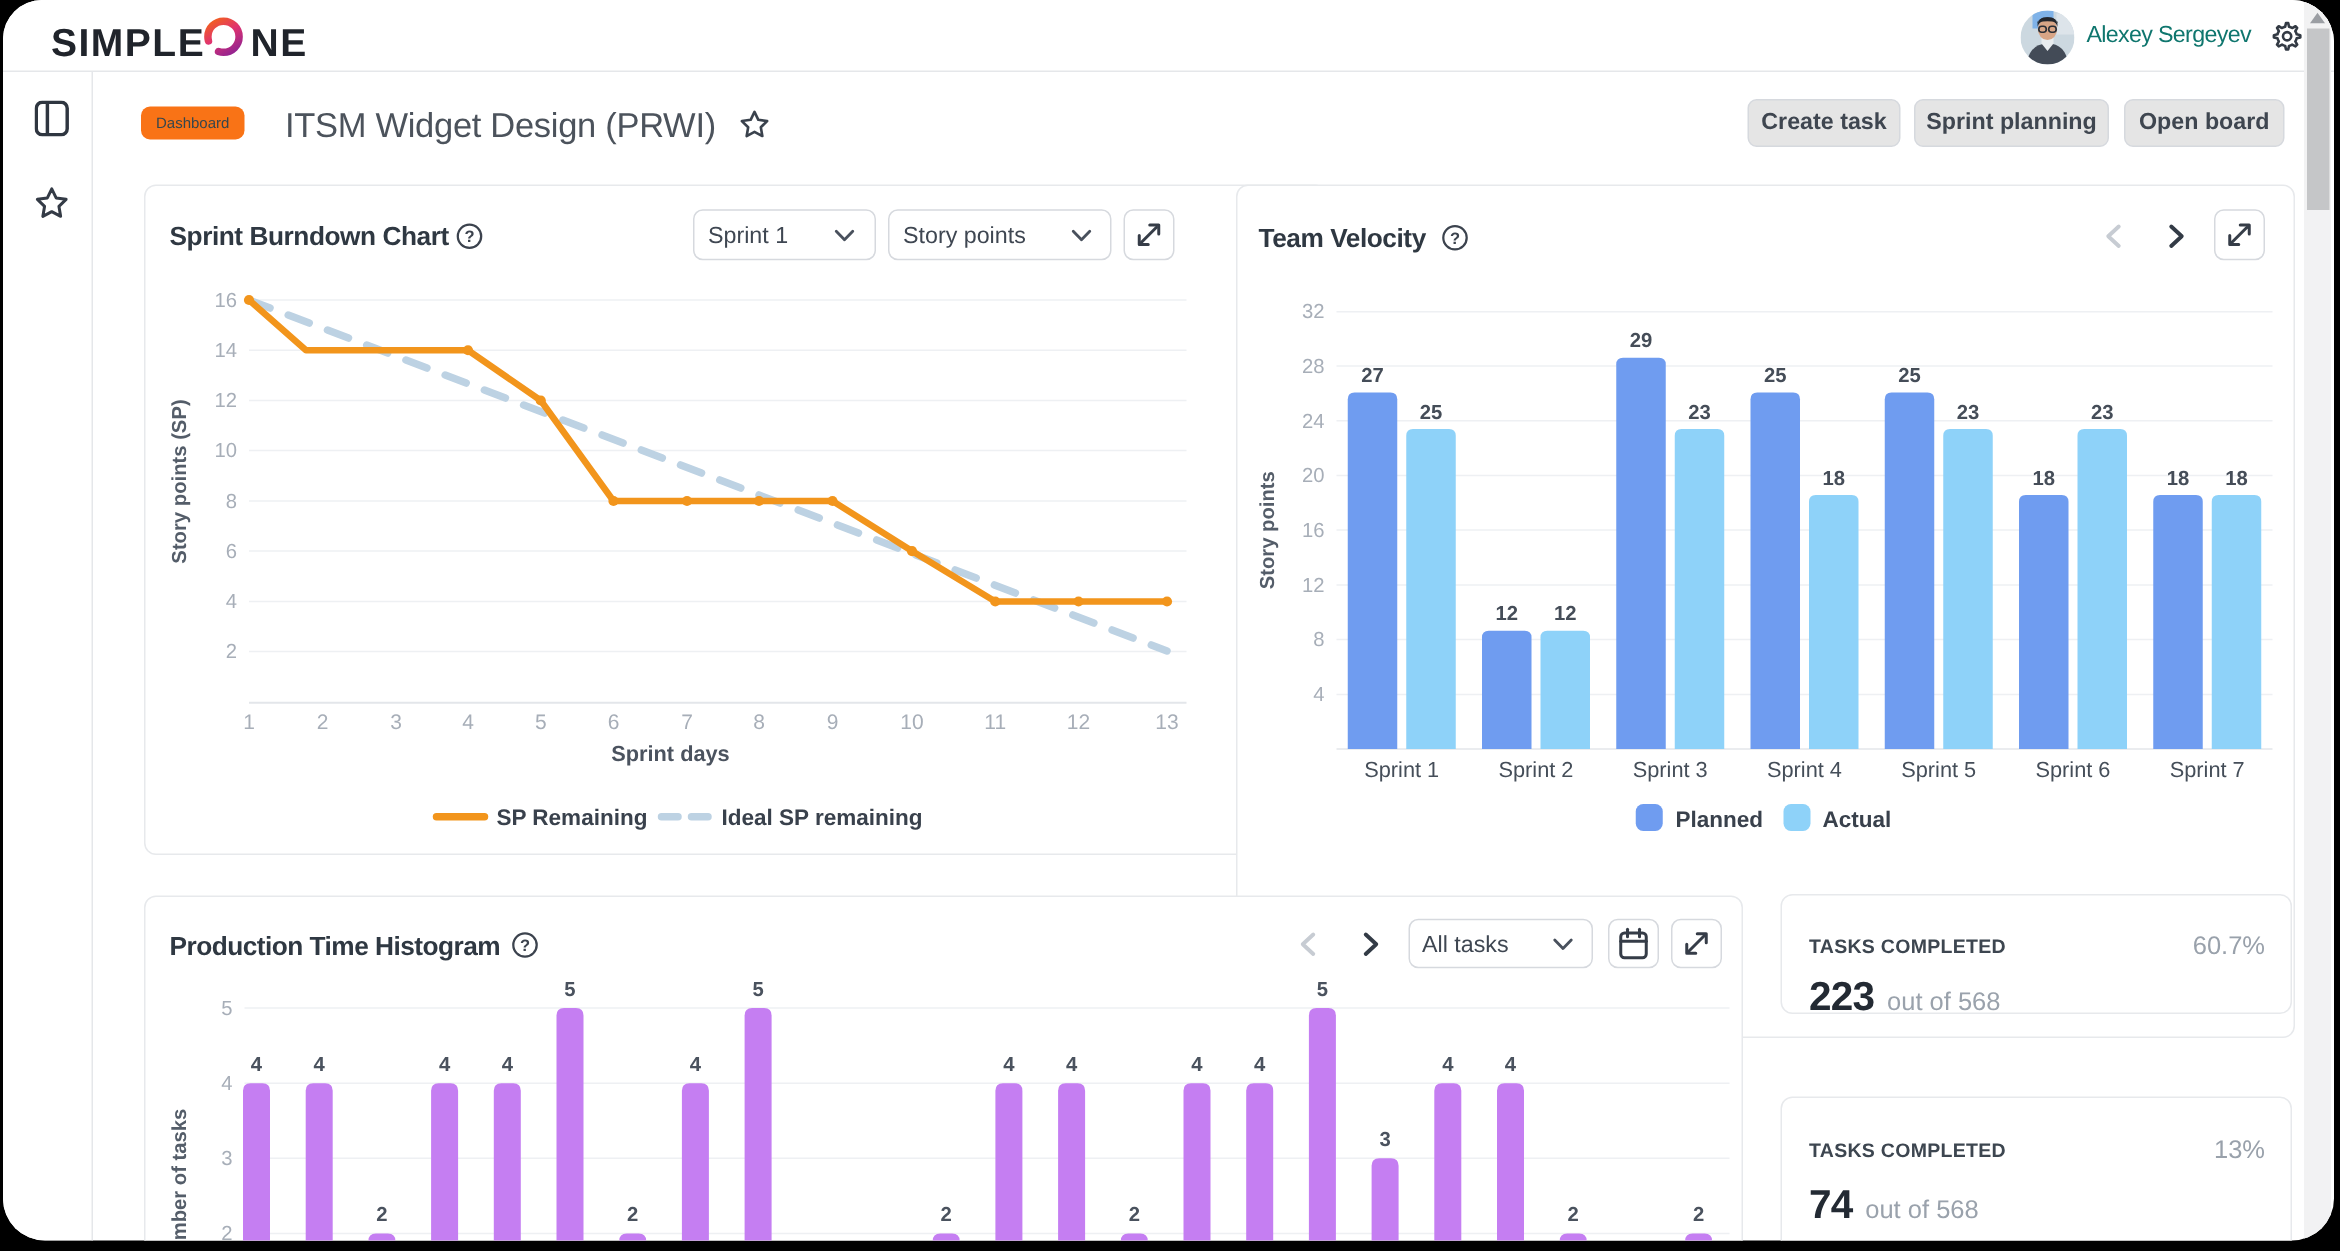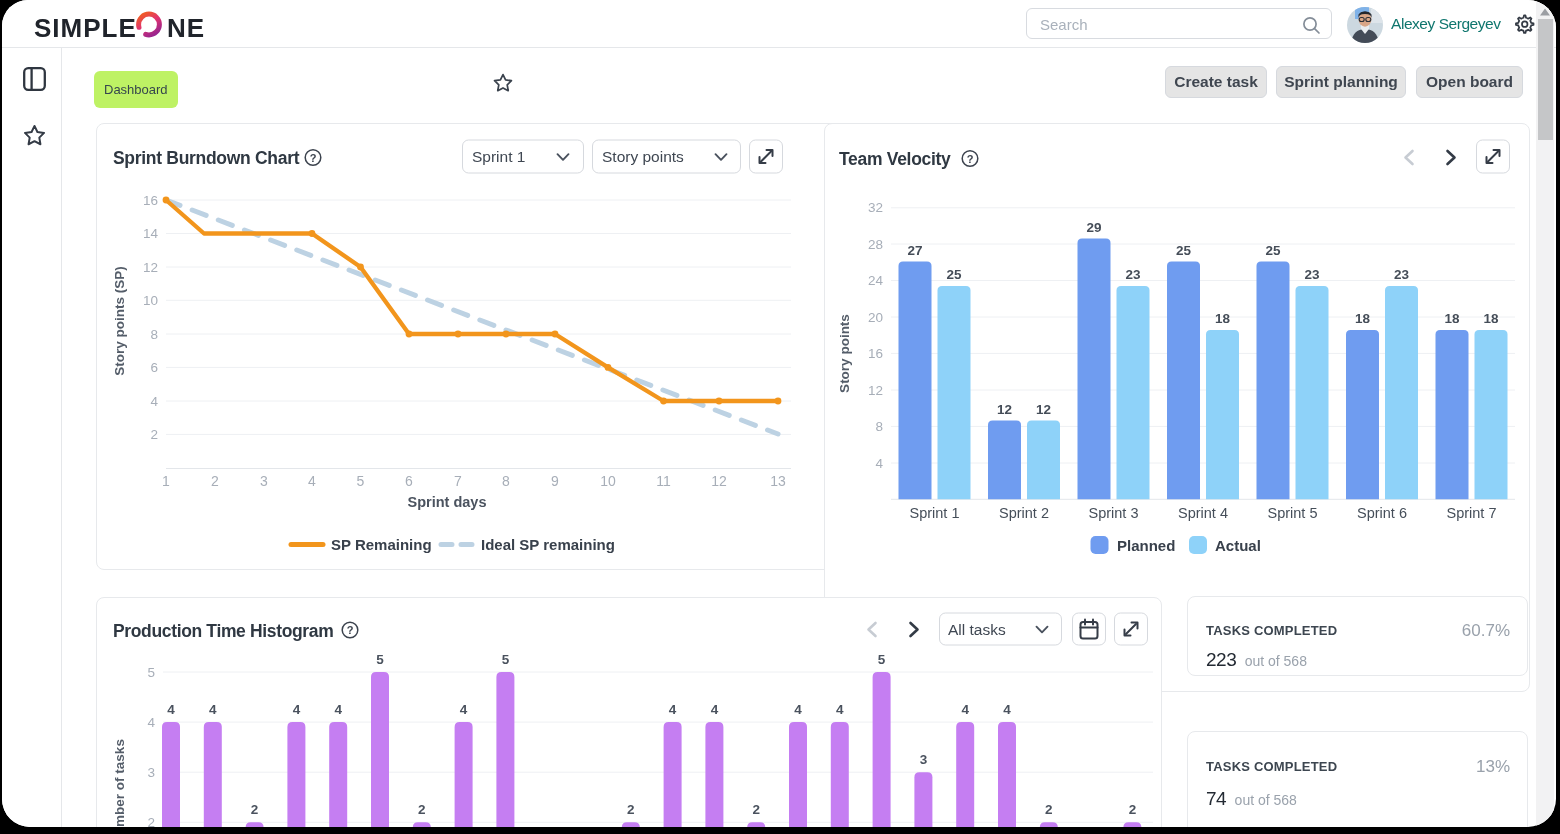--- a/index.html
+++ b/index.html
@@ -3,45 +3,38 @@
 <style>
 *{margin:0;padding:0;box-sizing:border-box}
 html,body{width:1560px;height:834px;background:#000;font-family:"Liberation Sans",sans-serif;overflow:hidden}
 .win{position:absolute;left:2px;top:0;width:1554px;height:827px;background:#fff;border-radius:26px 28px 28px 28px;overflow:hidden}
 .abs{position:absolute}
 .card{position:absolute;background:#fff;border:1px solid #e7e9ec;border-radius:8px}
 .btn{position:absolute;top:66px;height:32px;border:1px solid #d6d9de;border-radius:6px;background:#e5e5e5;
      font-size:15.5px;font-weight:bold;color:#3f4650;display:flex;align-items:center;justify-content:center}
 .statlbl{font-size:13px;font-weight:bold;color:#3d4650;letter-spacing:.2px}
 .statpct{font-size:17px;color:#99a1ab}
-.statbig{font-size:19px;font-weight:normal;color:#232a33;letter-spacing:-.5px}
-.statsub{font-size:14px;color:#9aa2ac;margin-left:4px}
+.statbig{font-size:27px;font-weight:bold;color:#232a33;letter-spacing:-.5px}
+.statsub{font-size:17px;color:#9aa2ac;margin-left:4px}
 </style></head><body>
 <div class="win">
 
 <div class="abs" style="left:0;top:0;width:1555px;height:48px;border-bottom:1px solid #e5e7ea;background:#fff"></div>
 <svg class="abs" style="left:32px;top:9px" width="180" height="32" viewBox="0 0 180 32">
 <defs>
         <linearGradient id="lg" x1="0.2" y1="0" x2="0.8" y2="1">
 <stop offset="0" stop-color="#f05a28"></stop>
           <stop offset="0.45" stop-color="#e0336f"></stop>
           <stop offset="1" stop-color="#97248f"></stop>
 </linearGradient>
       </defs>
 <text x="0" y="28.3" font-size="26" font-weight="bold" letter-spacing="1" fill="#20242b">SIMPLE</text>
 <circle cx="115" cy="15.5" r="10.4" fill="none" stroke="url(#lg)" stroke-width="5" stroke-dasharray="55.3 10" stroke-dashoffset="-29.6" stroke-linecap="round"></circle>
 <text x="133" y="28.3" font-size="26" font-weight="bold" letter-spacing="1" fill="#20242b">NE</text>
 </svg>
-<div class="abs" style="left:1024px;top:8px;width:306px;height:31px;border:1px solid #d8dbe0;border-radius:6px;background:#fff">
-<span class="abs" style="left:13px;top:0;height:31px;display:flex;align-items:center;font-size:15px;color:#a9b1bb">Search</span>
-<svg class="abs" style="right:10px;top:7px" width="19" height="19" viewBox="0 0 19 19">
-<circle cx="8" cy="8" r="6.1" fill="none" stroke="#848d98" stroke-width="1.7"></circle>
-<line x1="12.6" y1="12.6" x2="17" y2="17" stroke="#848d98" stroke-width="1.7" stroke-linecap="round"></line>
-</svg>
-    </div>
 <svg class="abs" style="left:1345px;top:7px" width="36" height="36" viewBox="0 0 36 36">
 <defs>
         <clipPath id="av">
           <circle cx="18" cy="18" r="18"></circle>
         </clipPath>
       </defs>
 <g clip-path="url(#av)">
 <rect width="36" height="36" fill="#ccd8e0"></rect>
 <rect x="8" y="0" width="14" height="12" fill="#7fb2e8"></rect>
 <rect x="24" y="2" width="12" height="14" fill="#dde4ea"></rect>
@@ -60,21 +53,22 @@
 <circle cx="12.8" cy="12.2" r="3" fill="none" stroke="#333a44" stroke-width="1.9"></circle>
 </svg>
 <div class="abs" style="left:0;top:48px;width:60px;height:779px;border-right:1px solid #e5e7ea;background:#fff"></div>
 <svg class="abs" style="left:21px;top:67px" width="23" height="24" viewBox="0 0 23 24">
 <rect x="1.2" y="1.2" width="20.6" height="21.6" rx="4" fill="none" stroke="#2f3640" stroke-width="2.3"></rect>
 <line x1="8.6" y1="1.2" x2="8.6" y2="22.8" stroke="#2f3640" stroke-width="2.3"></line>
 </svg>
 <svg class="abs" style="left:20px;top:123px" width="25" height="25" viewBox="0 0 24 24">
 <path fill="none" stroke="#343b46" stroke-width="1.9" stroke-linejoin="round" d="M12 2.8 L14.8 8.6 L21.2 9.5 L16.6 14 L17.7 20.4 L12 17.4 L6.3 20.4 L7.4 14 L2.8 9.5 L9.2 8.6 Z"></path>
 </svg>
-<div class="abs" style="left:92px;top:71px;height:37px;background:#bef264;border-radius:6px;font-size:13px;color:#36464d;display:flex;align-items:center;padding:0 10px">Dashboard</div>
+<div class="abs" style="left:92px;top:71px;height:22px;background:#f97316;border-radius:6px;font-size:10px;color:#36464d;display:flex;align-items:center;padding:0 10px">Dashboard</div>
+<div class="abs" style="left:188px;top:70px;font-size:23px;font-weight:500;color:#4c535c;letter-spacing:-.2px">ITSM Widget Design (PRWI)</div>
 <svg class="abs" style="left:490px;top:72px" width="22" height="22" viewBox="0 0 24 24">
 <path fill="none" stroke="#3a424d" stroke-width="1.9" stroke-linejoin="round" d="M12 2.8 L14.8 8.6 L21.2 9.5 L16.6 14 L17.7 20.4 L12 17.4 L6.3 20.4 L7.4 14 L2.8 9.5 L9.2 8.6 Z"></path>
 </svg>
 <div class="btn" style="left:1163px;width:102px">Create task</div>
 <div class="btn" style="left:1274px;width:130px">Sprint planning</div>
 <div class="btn" style="left:1414px;width:107px">Open board</div>
 <div class="card" style="left:94px;top:123px;width:789px;height:447px"><svg width="699" height="445" viewBox="0 0 699 445">
         <text x="16" y="39.5" font-size="17.5" font-weight="bold" letter-spacing="-0.3" fill="#2f3842">Sprint Burndown Chart</text>
         <circle cx="216" cy="33.5" r="7.8" fill="none" stroke="#3c434e" stroke-width="1.5"></circle>
         <text x="216" y="37.5" font-size="11" font-weight="bold" fill="#3c434e" text-anchor="middle">?</text>

